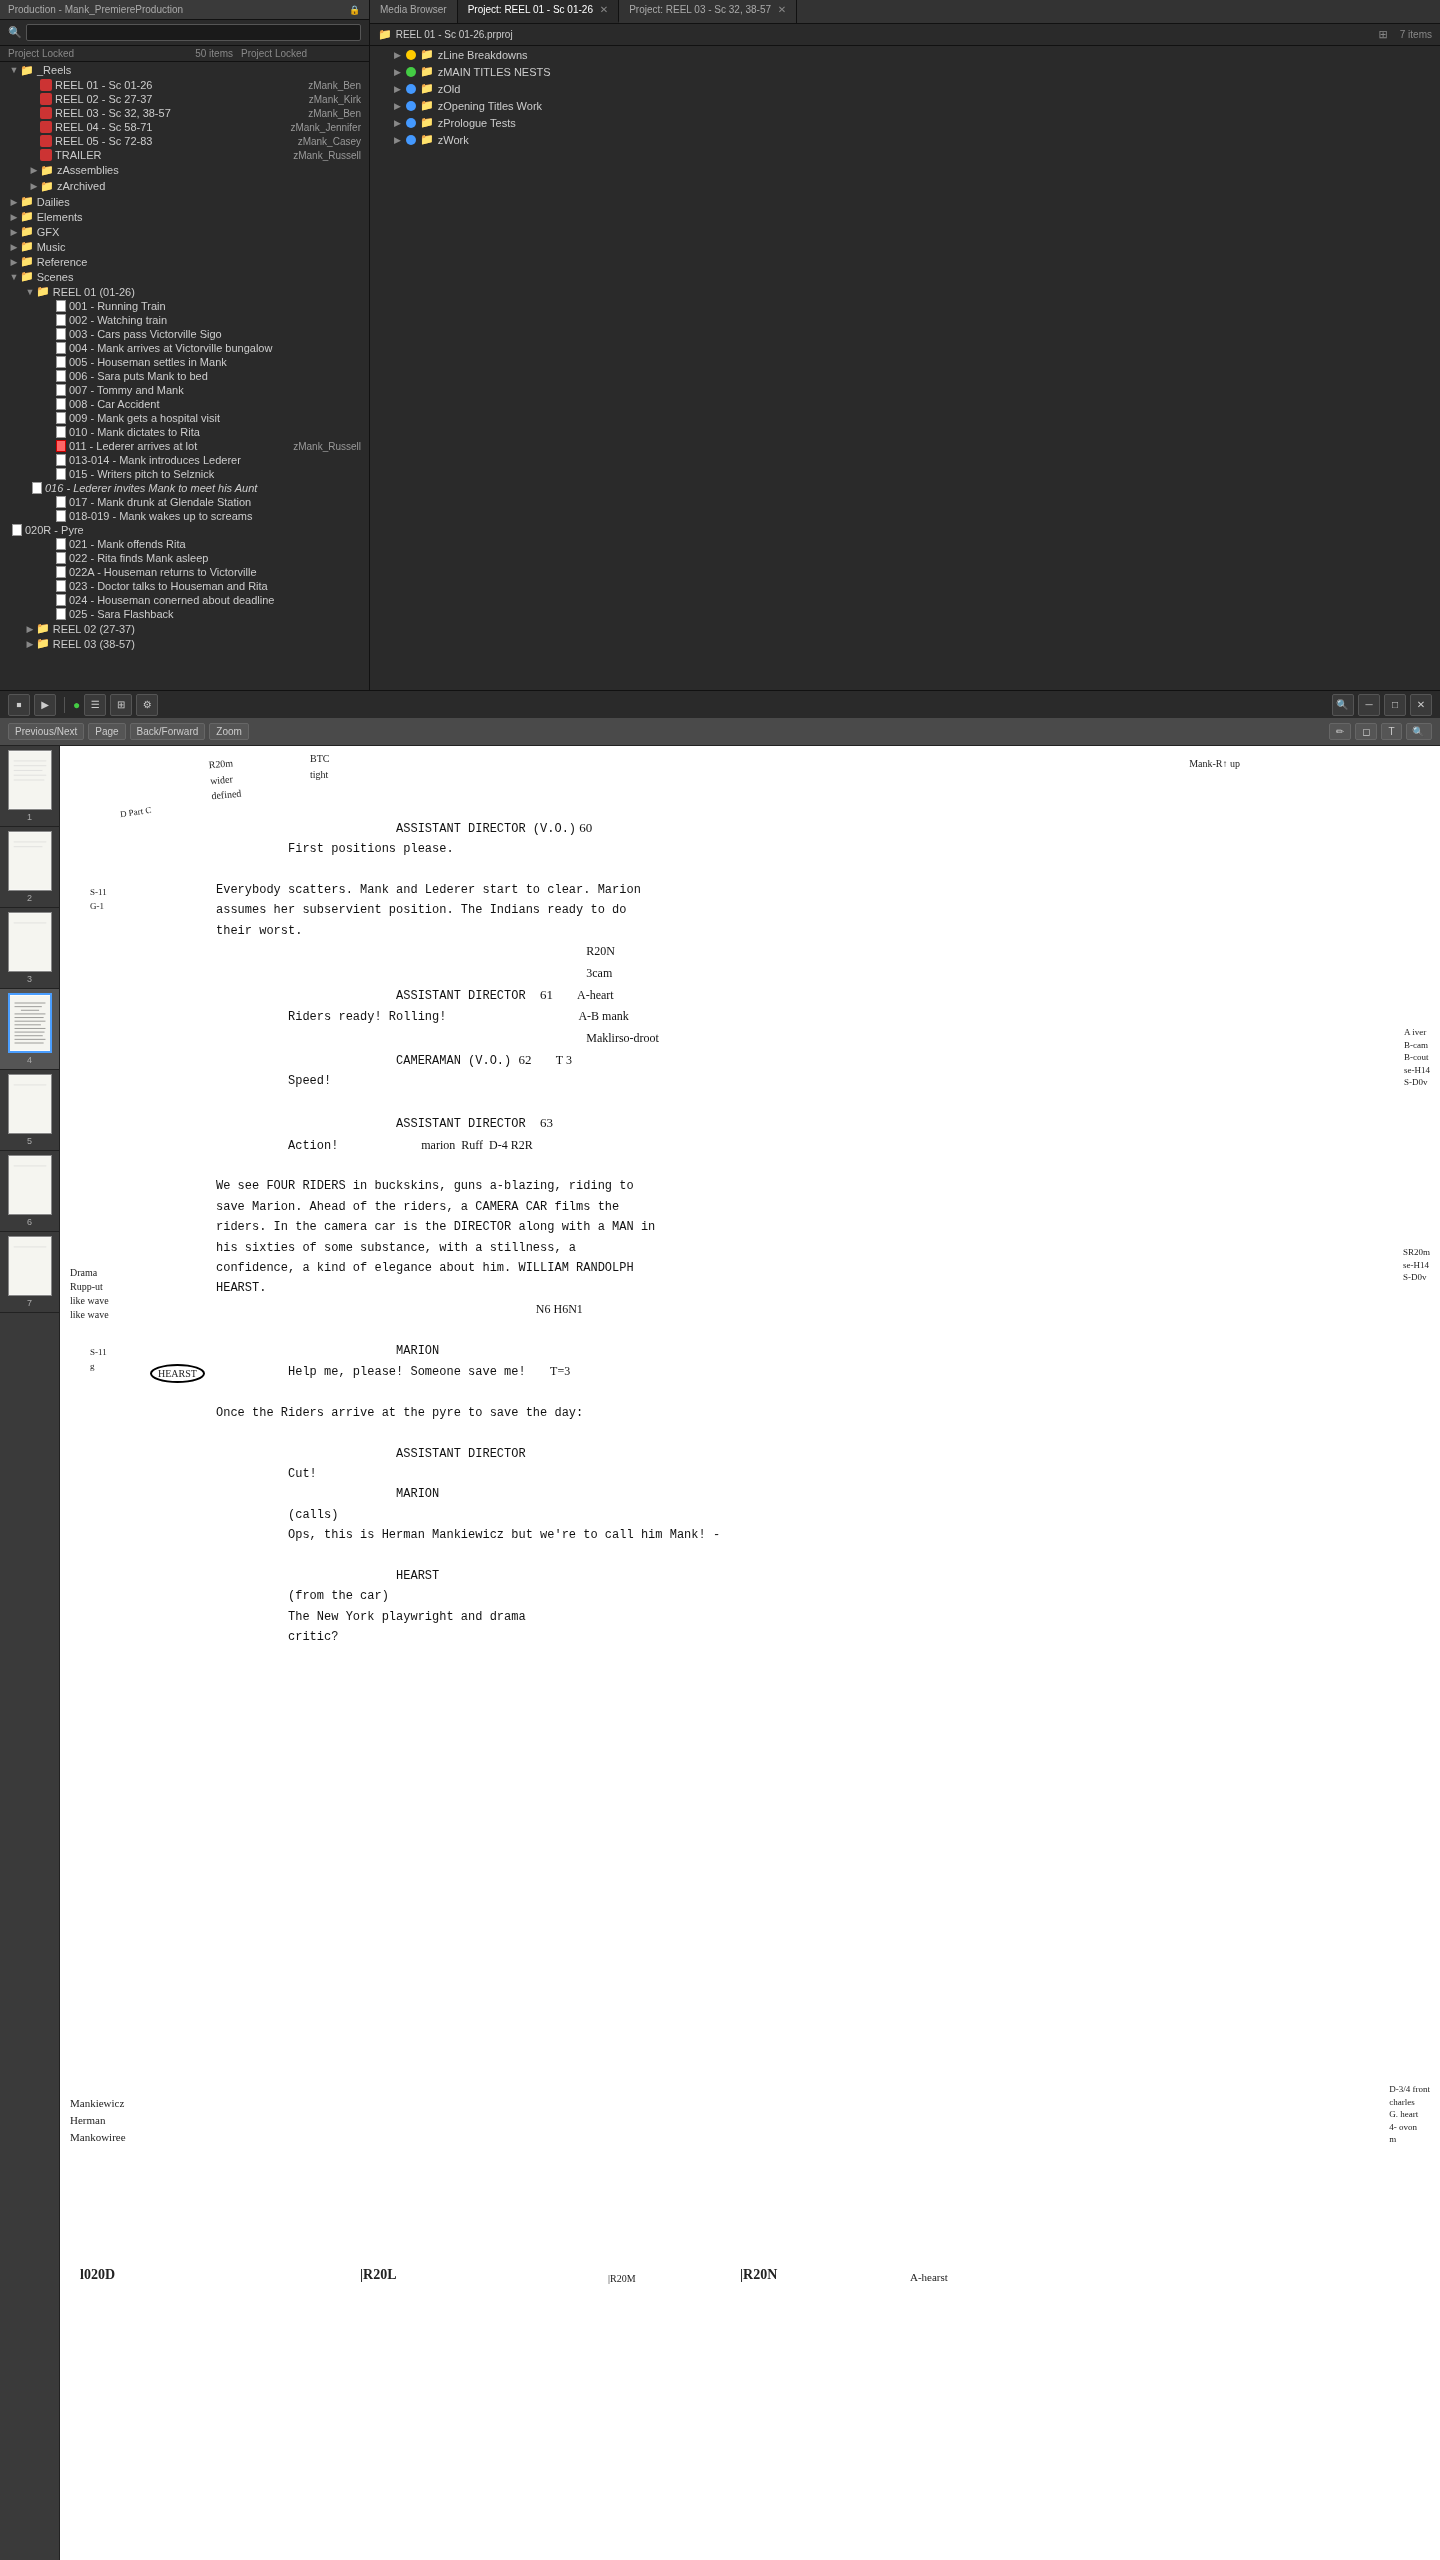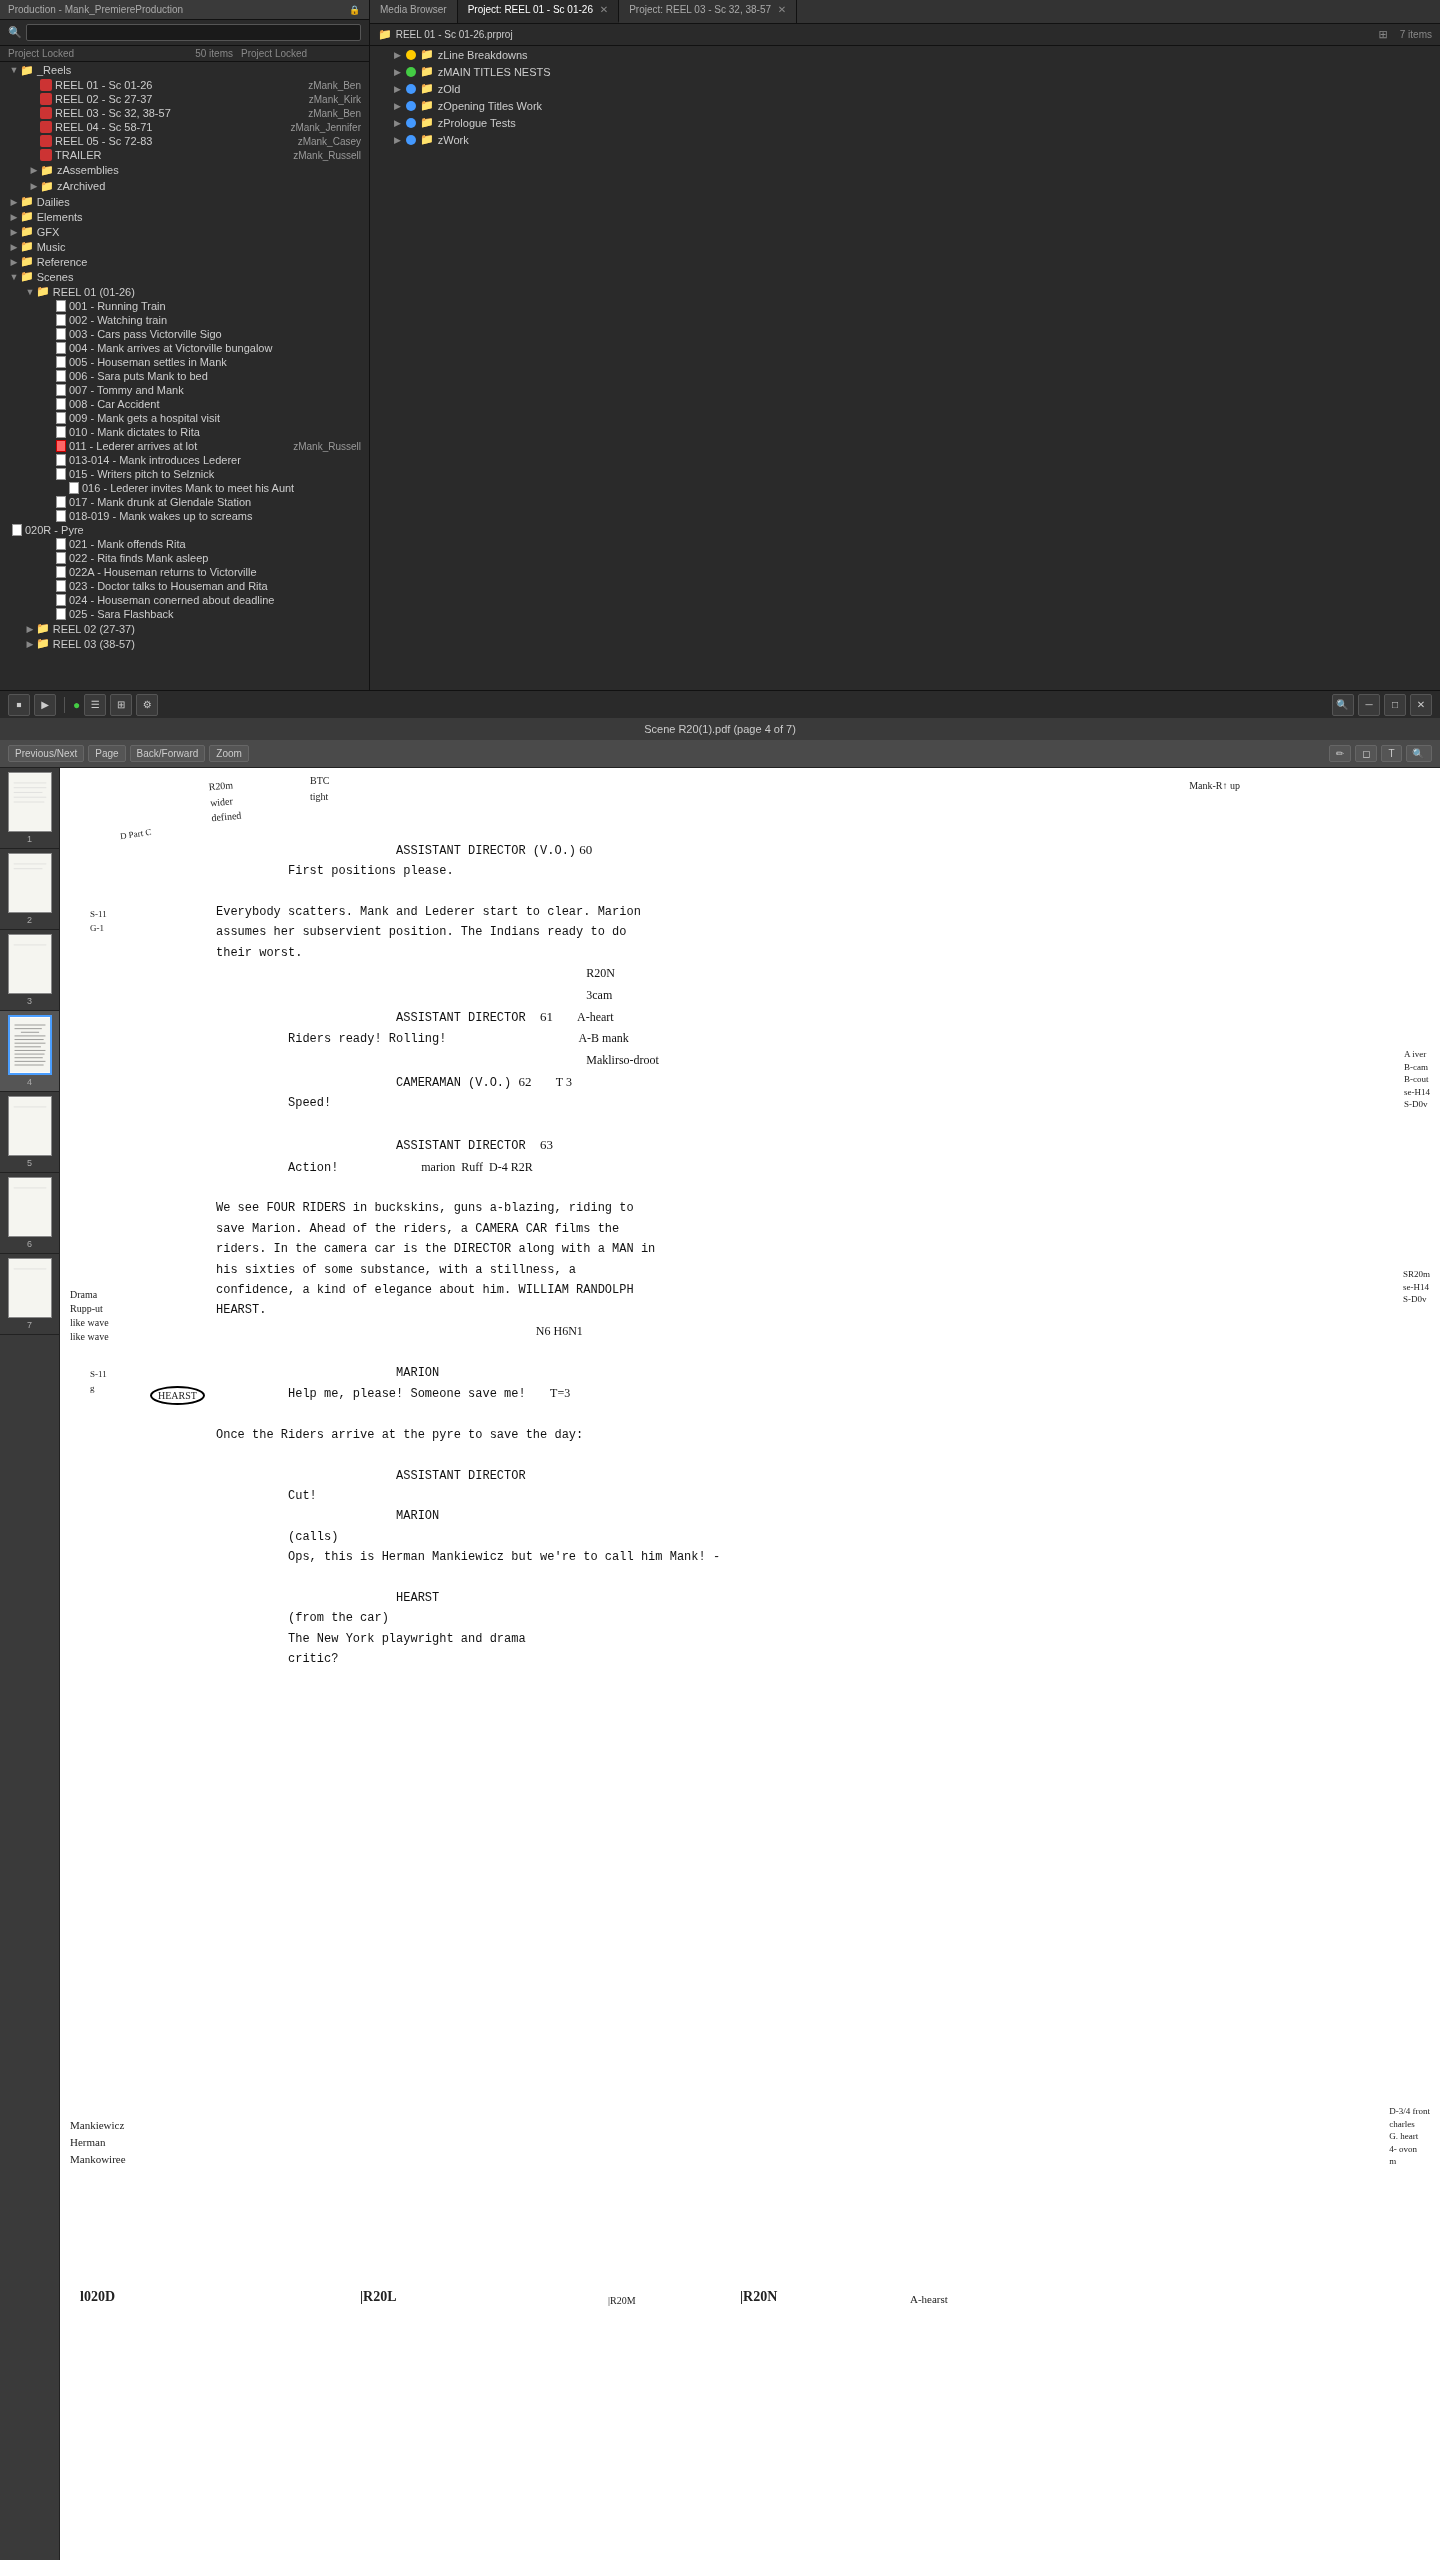--- a/index.html
+++ b/index.html
@@ -232,21 +232,21 @@
       <div class="tree-item" style="padding-left:44px;">
         <span class="chevron"> </span>
         <span style="display:inline-block;width:10px;height:12px;background:#fff;border:1px solid #999;margin-right:3px;"></span>
         <span class="tree-label">013-014 - Mank introduces Lederer</span>
       </div>
       <div class="tree-item" style="padding-left:44px;">
         <span class="chevron"> </span>
         <span style="display:inline-block;width:10px;height:12px;background:#fff;border:1px solid #999;margin-right:3px;"></span>
         <span class="tree-label">015 - Writers pitch to Selznick</span>
       </div>
-      <div class="tree-item" style="padding-left:57px;">
+      <div class="tree-item" style="padding-left:20px;font-style:italic;">
         <span class="chevron"> </span>
         <span style="display:inline-block;width:10px;height:12px;background:#fff;border:1px solid #999;margin-right:3px;"></span>
         <span class="tree-label">016 - Lederer invites Mank to meet his Aunt</span>
       </div>
       <div class="tree-item" style="padding-left:44px;">
         <span class="chevron"> </span>
         <span style="display:inline-block;width:10px;height:12px;background:#fff;border:1px solid #999;margin-right:3px;"></span>
         <span class="tree-label">017 - Mank drunk at Glendale Station</span>
       </div>
       <div class="tree-item" style="padding-left:44px;">
@@ -379,23 +379,20 @@
   <div class="tool-btn">⊞</div>
   <div class="tool-btn">⚙</div>
   <div style="flex:1;"></div>
   <div class="tool-btn">🔍</div>
   <div class="tool-btn">─</div>
   <div class="tool-btn">□</div>
   <div class="tool-btn">✕</div>
 </div>
 
 <div class="script-section">
-  <div class="script-header">
-    <span class="script-header-title">Scene R20(1).pdf (page 4 of 7)</span>
-  </div>
   <div class="script-toolbar">
     <button class="script-tool-btn">Previous/Next</button>
     <button class="script-tool-btn">Page</button>
     <button class="script-tool-btn">Back/Forward</button>
     <button class="script-tool-btn">Zoom</button>
     <div style="flex:1;"></div>
     <button class="script-tool-btn">✏</button>
     <button class="script-tool-btn">◻</button>
     <button class="script-tool-btn">T</button>
     <button class="script-tool-btn">🔍</button>

